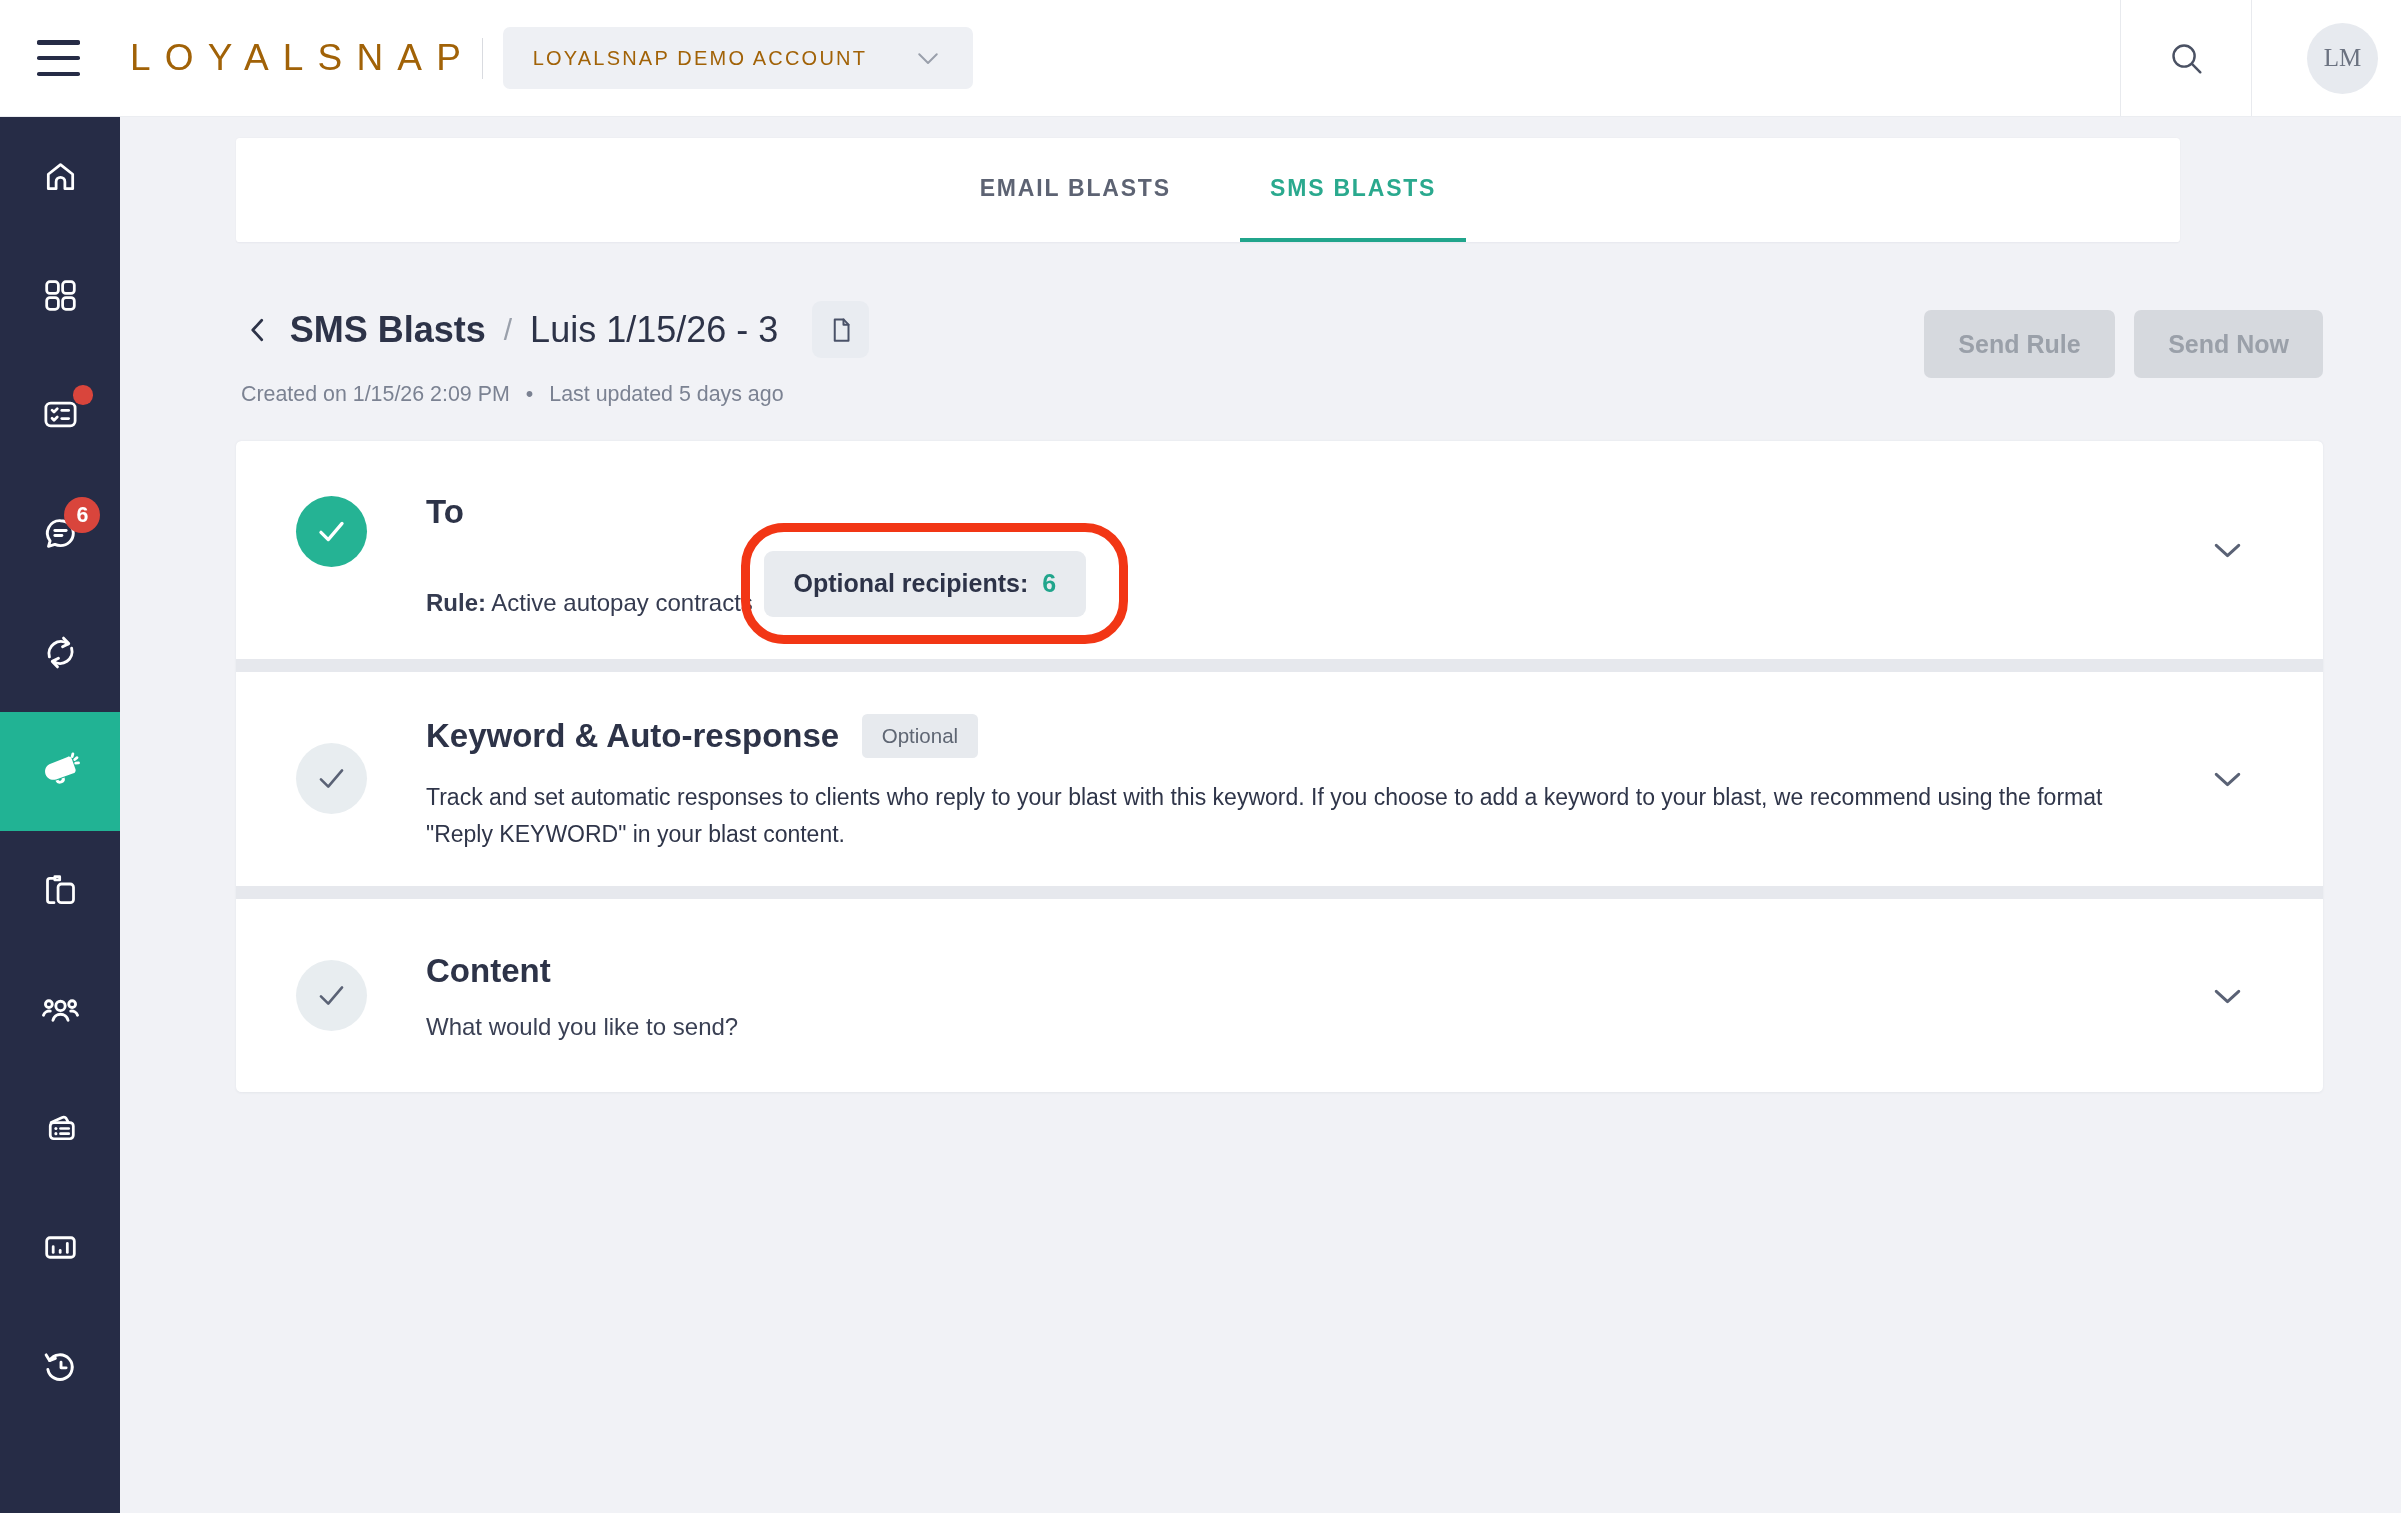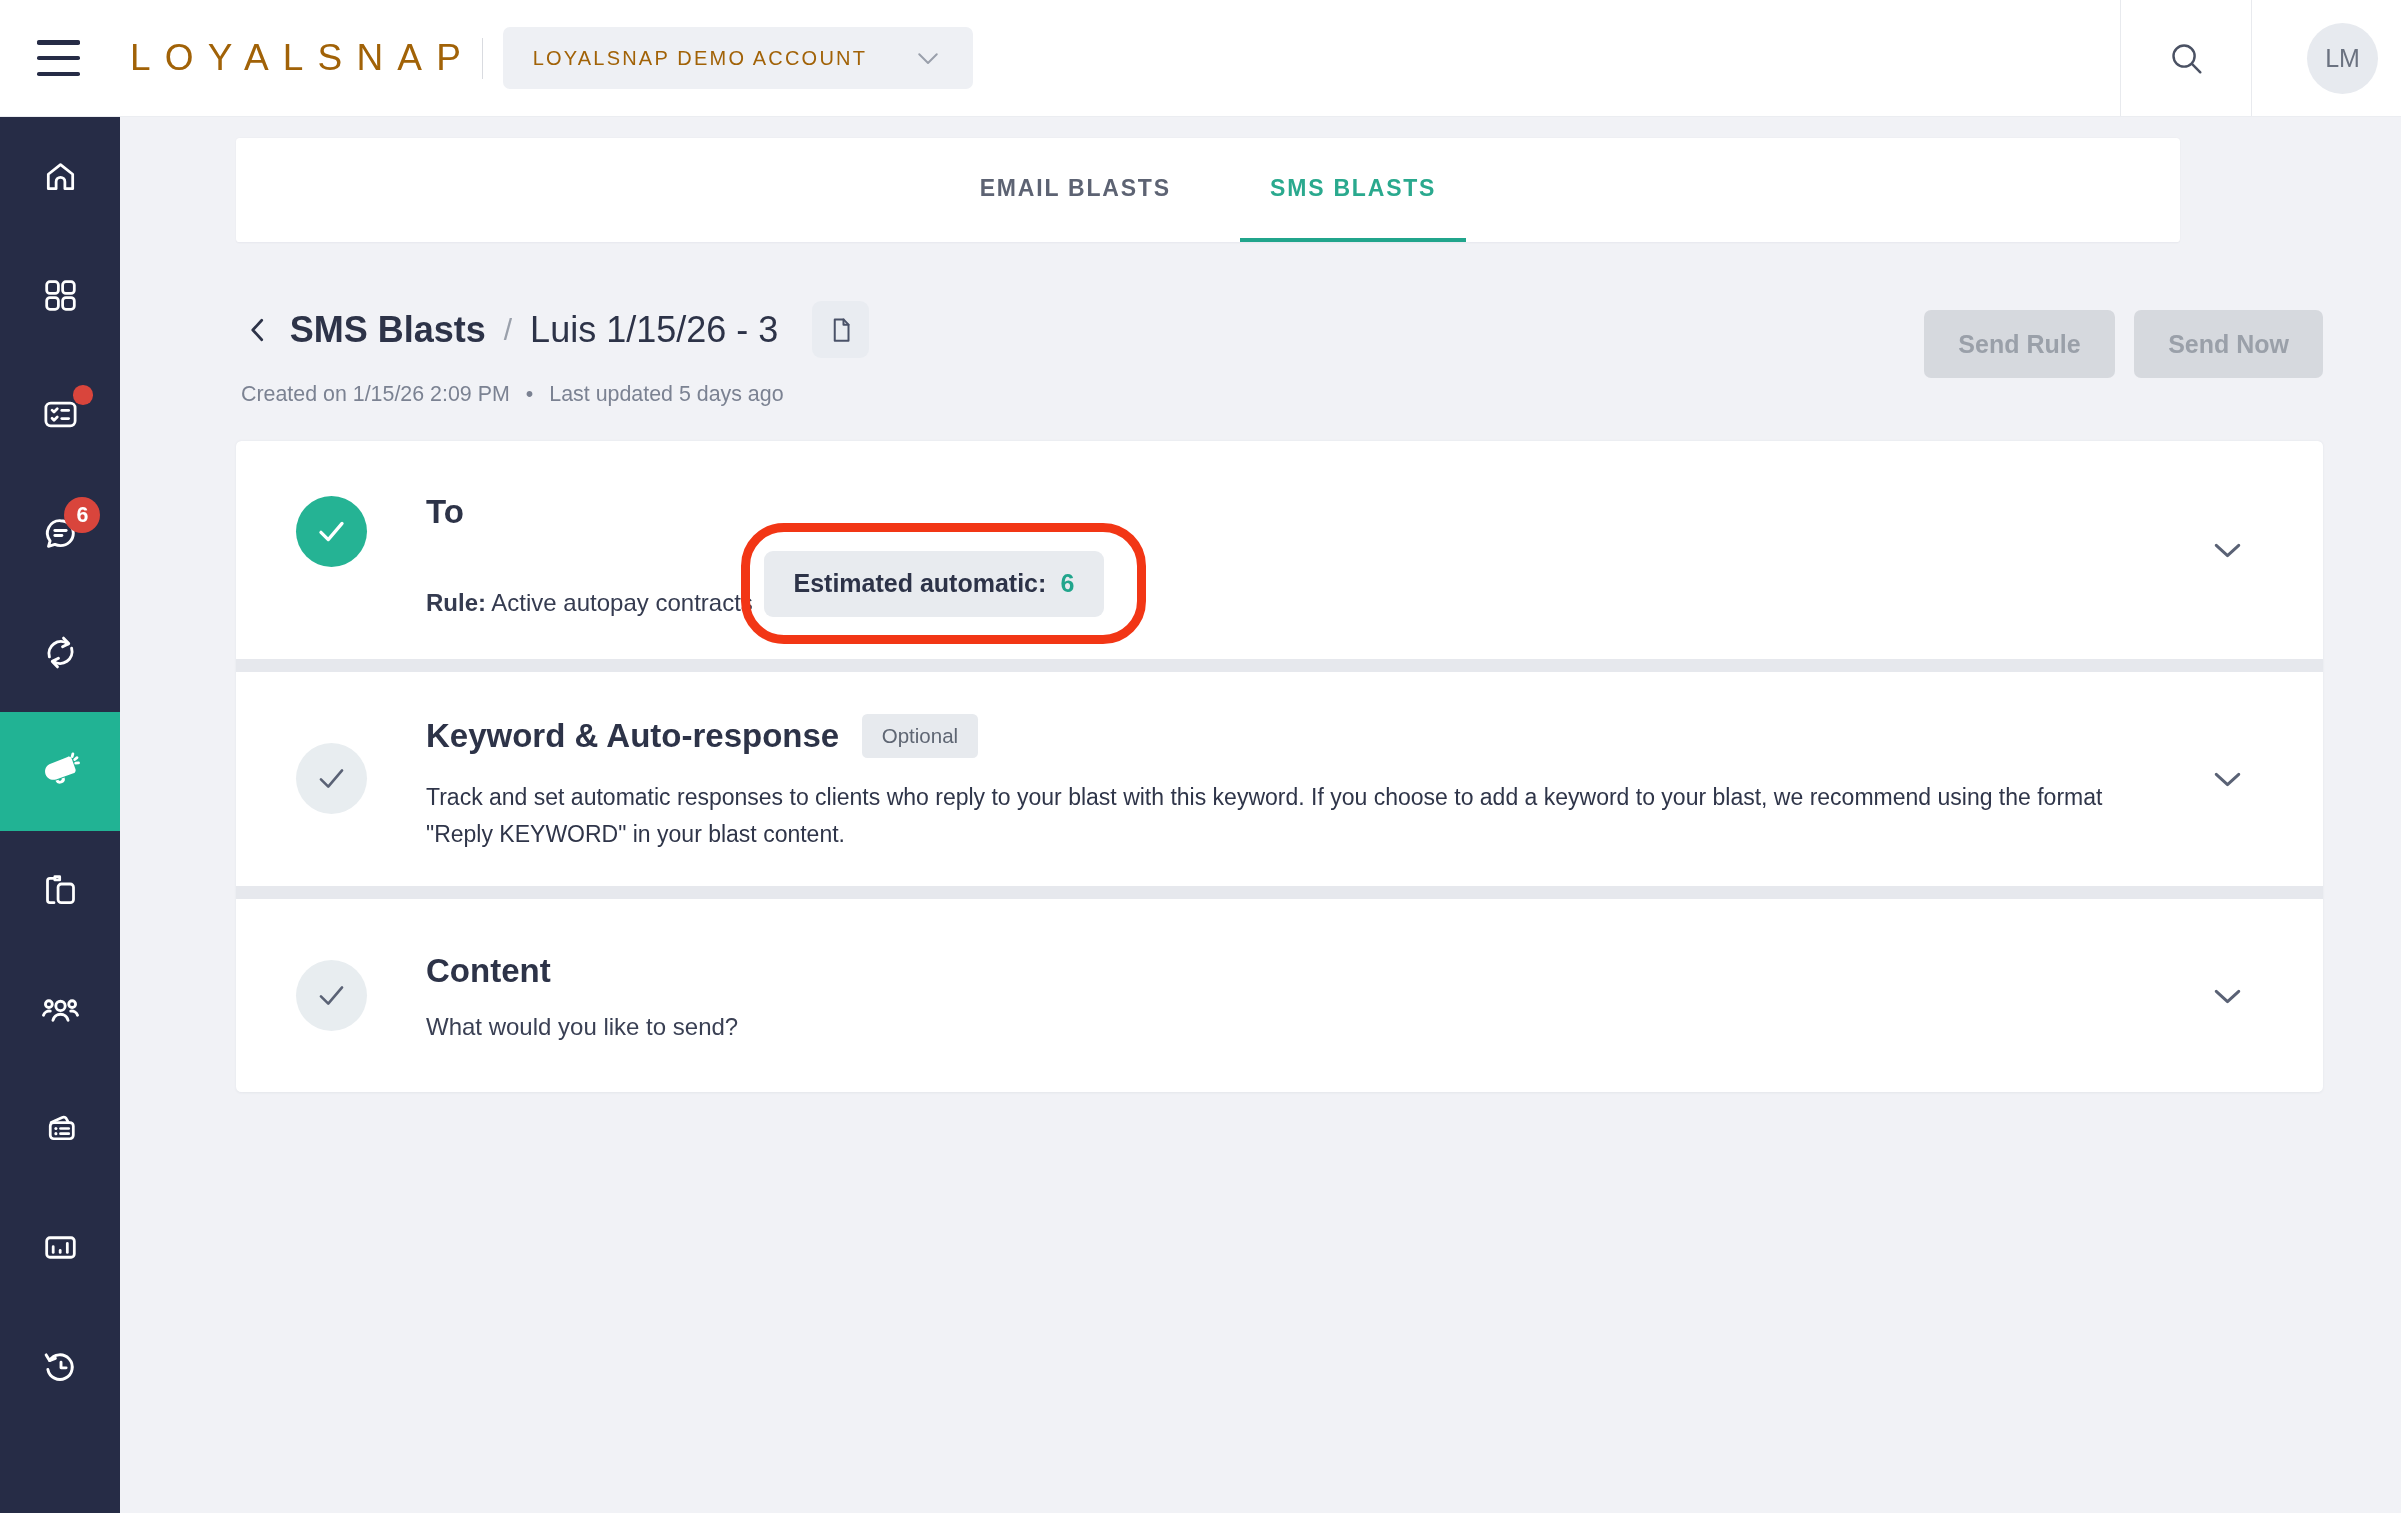--- a/index.html
+++ b/index.html
@@ -33,21 +33,21 @@
   .account-pill .acct-label { font-size:20px; color:#a16207; letter-spacing:2.2px; white-space:nowrap; }
   .account-pill .chev { margin-left:46px; }
   .header-right { margin-left:auto; display:flex; align-items:center; height:100%; }
   .search-cell {
     width:132px; height:100%; border-left:0.9px solid #e8eaee; border-right:0.9px solid #e8eaee;
     display:flex; align-items:center; justify-content:center; cursor:pointer;
   }
   .avatar {
     width:71px; height:71px; border-radius:50%; background:#e7eaef;
     display:flex; align-items:center; justify-content:center;
-    font-size:25px; color:#6b7280; margin:0 23px 0 55px; cursor:pointer;
+    font-size:25px; color:#6b7280; margin:0 23px 0 55px; cursor:pointer;font-family:Liberation Serif, serif;
   }
 
   
   .sidebar {
     position:absolute; top:117px; left:0; width:120px; height:1397px;
     background:#262c46; z-index:9; display:flex; flex-direction:column;
   }
   .side-item {
     width:120px; height:119px; display:flex; align-items:center; justify-content:center;
     position:relative; cursor:pointer; color:#ffffff;
@@ -355,21 +355,21 @@
       <div class="sec-content">
         <div class="sec-title">To</div>
         <div class="rule-row">
           <div class="rule-text">
             <b>Rule:</b>
             <span> </span>
             <span>Active autopay contracts</span>
           </div>
           <div class="recip-wrap">
             <div class="recip-badge">
-              <span>Estimated automatic:</span>
+              <span>Optional recipients:</span>
               <span class="val">6</span>
             </div>
             <div class="annotation"></div>
           </div>
         </div>
       </div>
       <div class="sec-chevron">
         <svg width="45" height="45" viewBox="0 0 24 24" fill="none" stroke="#5a6275" stroke-width="1.6" stroke-linecap="round" stroke-linejoin="round">
             <polyline points="6,9.5 12,15 18,9.5"></polyline>
           </svg>

